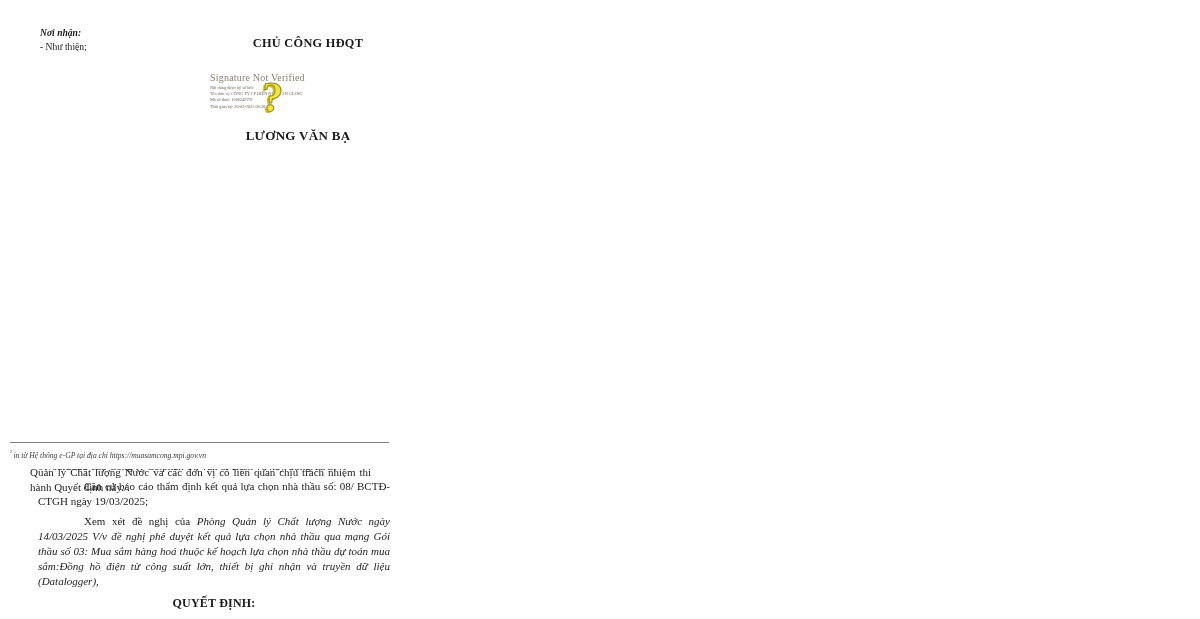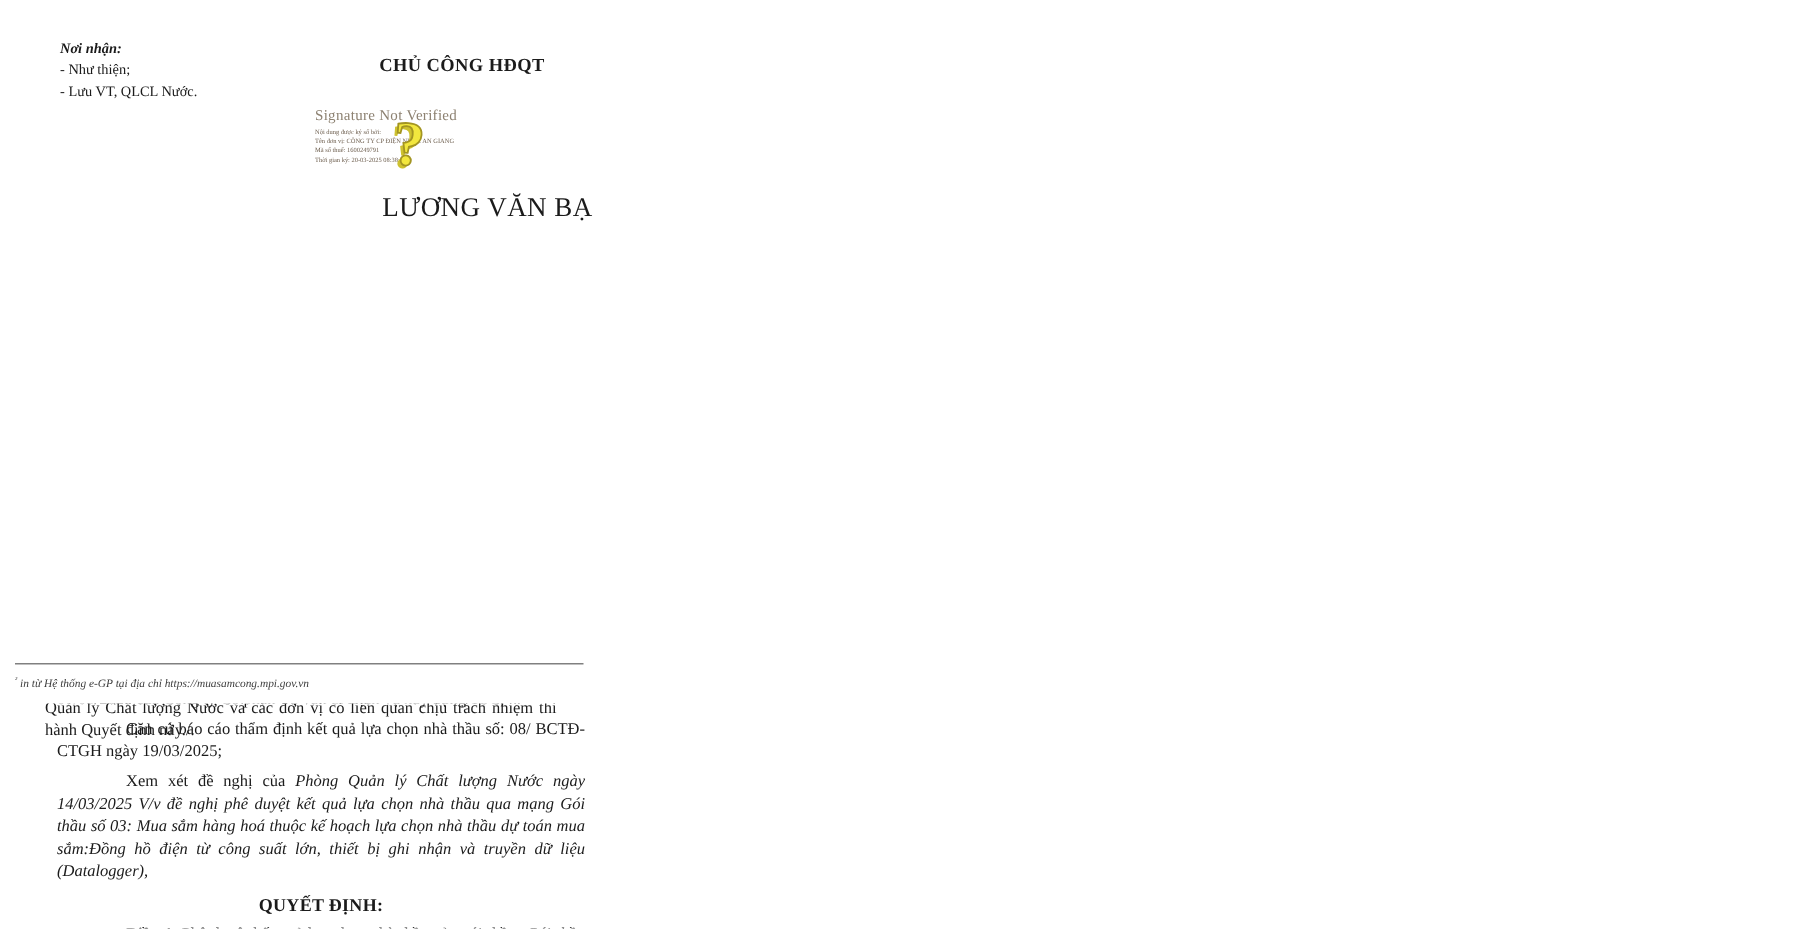--- a/index.html
+++ b/index.html
@@ -74,22 +74,22 @@
   .sig-block { position:absolute; left:210px; top:72px; width:190px; }
   .sig-status { font-size:10px; color:#8d8272; letter-spacing:.2px; }
   .sig-lines  { margin-top:2px; font-size:4.3px; line-height:1.45; color:#6d5e4e; }
   .sig-q {
     position:absolute; left:52px; top:4px;
     font-size:42px; font-weight:bold; line-height:1;
     color:#f2e73e; -webkit-text-stroke:1.2px #a39522;
     text-shadow:-2px 2px 0 #cdc12f;
     transform:rotate(4deg);
   }
-  .signer-name { position:absolute; left:235px; top:128px; width:180px; text-align:center;
-                 font-weight:normal; font-size:18px; letter-spacing:.3px; }
+  .signer-name { position:absolute; left:208px; top:128px; width:180px; text-align:center;
+                 font-weight:bold; font-size:13px; letter-spacing:.3px; }
 </style>
 </head>
 <body>
 
 <div class="page" id="page1">
   <div class="hdr">
     <div class="hdr-left">
       <div class="org-name">CÔNG TY CP ĐIỆN NƯỚC AN GIANG</div>
       <div class="hr-short"></div>
       <div class="doc-no">Số: KQ2500019968_2503200846</div>
@@ -192,21 +192,20 @@
   <p class="b" style="margin-top:8px"><span class="bd">Điều 3.</span><span> Quyết định này có hiệu lực thi hành kể từ ngày ký. Phòng Quản lý Chất lượng Nước và các đơn vị có liên quan chịu trách nhiệm thi hành Quyết định này./.</span></p>
 
   <div class="foot-line"></div>
   <div class="foot-text"><sup>²</sup><span> in từ Hệ thống e-GP tại địa chỉ https://muasamcong.mpi.gov.vn</span></div>
 </div>
 
 <div class="page" id="page3">
   <div class="recipients">
     <div class="lbl">Nơi nhận:</div>
     <div>- Như thiện;</div>
-    <div>- Lưu VT, QLCL Nước.</div>
   </div>
 
   <div class="signer-title">CHỦ CÔNG HĐQT</div>
 
   <div class="sig-block">
     <div class="sig-status">Signature Not Verified</div>
     <div class="sig-lines">
       <div>Nội dung được ký số bởi:</div>
       <div>Tên đơn vị: CÔNG TY CP ĐIỆN NƯỚC AN GIANG</div>
       <div>Mã số thuế: 1600249791</div>

